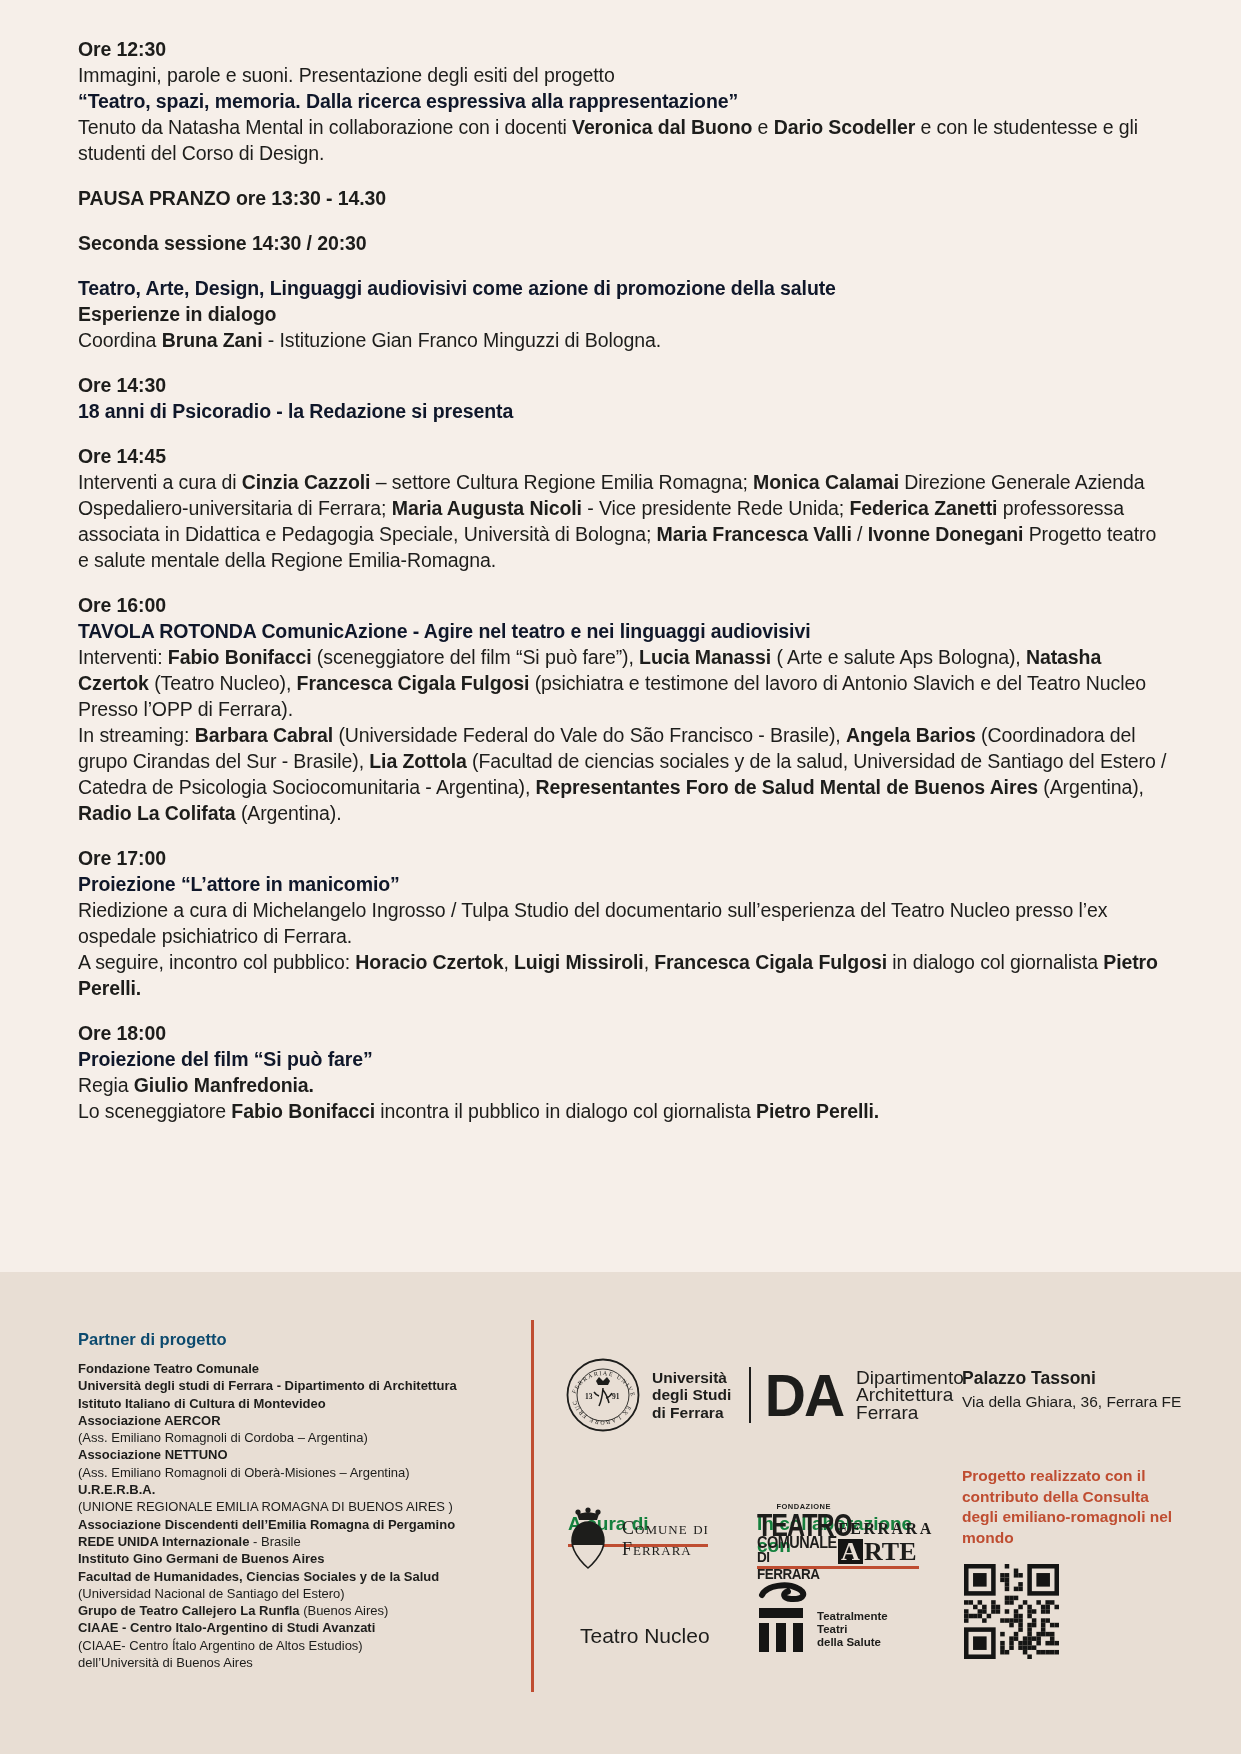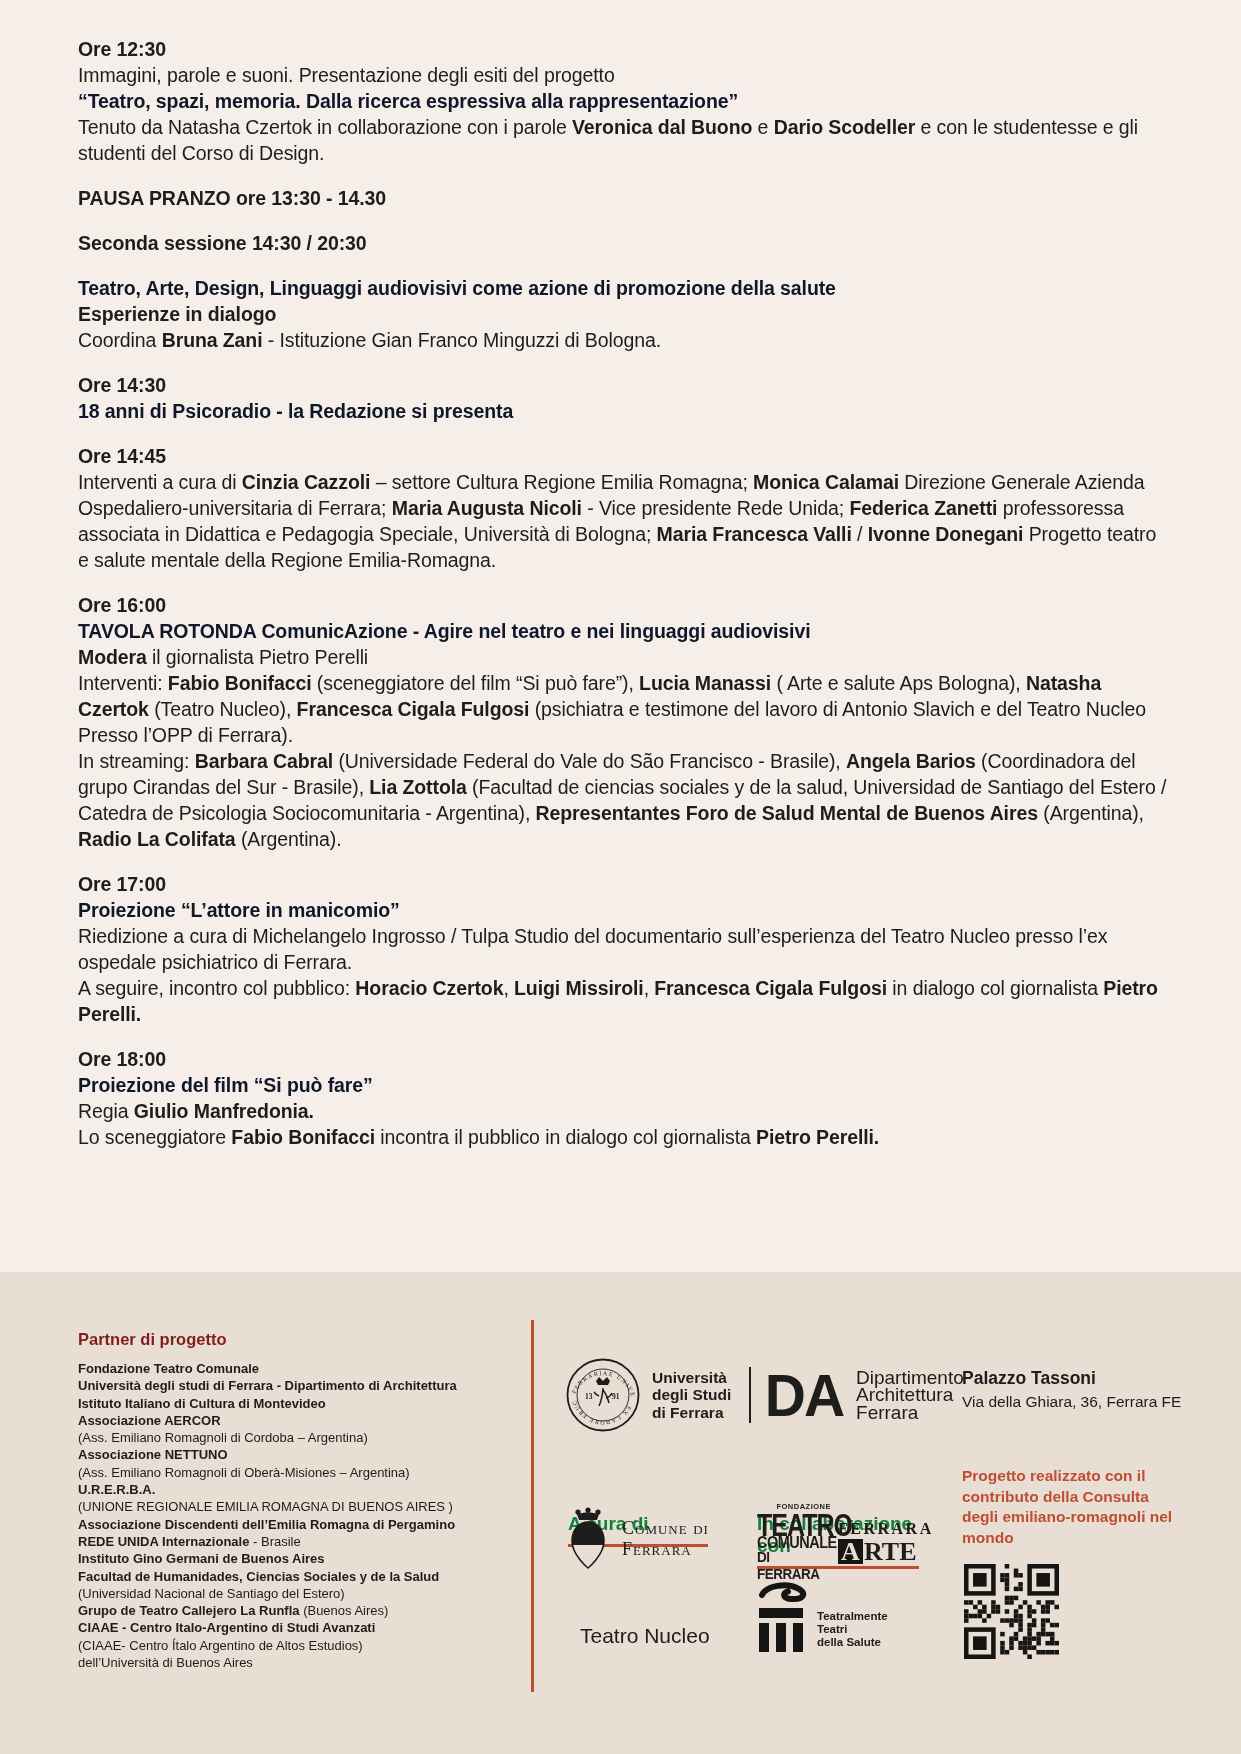--- a/index.html
+++ b/index.html
@@ -15,21 +15,21 @@
   .block { margin-bottom:19px; }
   .line  { margin:0; }
   .b { font-weight:bold; }
   .r { color:#0f172a; }
 
   
   .footer { position:absolute; left:0; top:1272px; width:1241px; height:482px;
             background:#e8ded4; }
 
   .partners { position:absolute; left:78px; top:58px; width:440px; }
-  .partners-title { font-size:16.5px; font-weight:bold; color:#7f1d1d; margin-bottom:11px; }
+  .partners-title { font-size:16.5px; font-weight:bold; color:#0c4a6e; margin-bottom:11px; }
   .pline { font-size:13px; line-height:17.3px; }
 
   .vdivider { position:absolute; left:531px; top:48px; width:3px; height:372px;
               background:#bf4d31; }
 
   
   .unife { position:absolute; left:566px; top:86px; display:flex; align-items:center; }
   .seal { width:74px; height:74px; }
   .uniname { margin-left:12px; font-size:15.5px; font-weight:bold; line-height:17.5px; }
   .unithin { width:1.5px; height:56px; background:#1d1d1b; margin:0 14px 0 18px; }
@@ -85,21 +85,21 @@
 </head>
 <body>
 
 <div class="page">
 
   <div class="schedule">
       <div class="block">
         <p class="line"><span class="b">Ore 12:30</span></p>
         <p class="line"><span>Immagini, parole e suoni. Presentazione degli esiti del progetto</span></p>
         <p class="line"><span class="b r">“Teatro, spazi, memoria. Dalla ricerca espressiva alla rappresentazione”</span></p>
-        <p class="line"><span>Tenuto da Natasha Czertok in collaborazione con i parole </span><span class="b">Veronica dal Buono</span><span> e </span><span class="b">Dario Scodeller</span><span> e con le studentesse e gli studenti del Corso di Design.</span></p>
+        <p class="line"><span>Tenuto da Natasha Mental in collaborazione con i docenti </span><span class="b">Veronica dal Buono</span><span> e </span><span class="b">Dario Scodeller</span><span> e con le studentesse e gli studenti del Corso di Design.</span></p>
       </div>
       <div class="block">
         <p class="line"><span class="b">PAUSA PRANZO ore 13:30 - 14.30</span></p>
       </div>
       <div class="block">
         <p class="line"><span class="b">Seconda sessione 14:30 / 20:30</span></p>
       </div>
       <div class="block">
         <p class="line"><span class="b r">Teatro, Arte, Design, Linguaggi audiovisivi come azione di promozione della salute</span></p>
         <p class="line"><span class="b">Esperienze in dialogo</span></p>
@@ -109,21 +109,20 @@
         <p class="line"><span class="b">Ore 14:30</span></p>
         <p class="line"><span class="b r">18 anni di Psicoradio - la Redazione si presenta</span></p>
       </div>
       <div class="block">
         <p class="line"><span class="b">Ore 14:45</span></p>
         <p class="line"><span>Interventi a cura di </span><span class="b">Cinzia Cazzoli</span><span> – settore Cultura Regione Emilia Romagna; </span><span class="b">Monica Calamai</span><span> Direzione Generale Azienda Ospedaliero-universitaria di Ferrara; </span><span class="b">Maria Augusta Nicoli</span><span> - Vice presidente Rede Unida; </span><span class="b">Federica Zanetti</span><span> professoressa associata in Didattica e Pedagogia Speciale, Università di Bologna; </span><span class="b">Maria Francesca Valli</span><span> / </span><span class="b">Ivonne Donegani</span><span> Progetto teatro e salute mentale della Regione Emilia-Romagna.</span></p>
       </div>
       <div class="block">
         <p class="line"><span class="b">Ore 16:00</span></p>
         <p class="line"><span class="b r">TAVOLA ROTONDA ComunicAzione - Agire nel teatro e nei linguaggi audiovisivi</span></p>
-        <p class="line"><span class="b">Modera</span><span> il giornalista Pietro Perelli</span></p>
         <p class="line"><span>Interventi: </span><span class="b">Fabio Bonifacci</span><span> (sceneggiatore del film “Si può fare”), </span><span class="b">Lucia Manassi</span><span> ( Arte e salute Aps Bologna), </span><span class="b">Natasha Czertok</span><span> (Teatro Nucleo),  </span><span class="b">Francesca Cigala Fulgosi</span><span> (psichiatra e testimone del lavoro di Antonio Slavich e del Teatro Nucleo Presso l’OPP di Ferrara).</span></p>
         <p class="line"><span>In streaming: </span><span class="b">Barbara Cabral</span><span> (Universidade Federal do Vale do São Francisco - Brasile), </span><span class="b">Angela Barios</span><span> (Coordinadora del grupo Cirandas del Sur - Brasile), </span><span class="b">Lia Zottola</span><span> (Facultad de ciencias sociales y de la salud, Universidad de Santiago del Estero / Catedra de Psicologia Sociocomunitaria - Argentina), </span><span class="b">Representantes Foro de Salud Mental de Buenos Aires</span><span> (Argentina), </span><span class="b">Radio La Colifata</span><span> (Argentina).</span></p>
       </div>
       <div class="block">
         <p class="line"><span class="b">Ore 17:00</span></p>
         <p class="line"><span class="b r">Proiezione “L’attore in manicomio”</span></p>
         <p class="line"><span>Riedizione a cura di Michelangelo Ingrosso / Tulpa Studio  del documentario sull’esperienza del Teatro Nucleo presso l’ex ospedale psichiatrico di Ferrara.</span></p>
         <p class="line"><span>A seguire, incontro col pubblico: </span><span class="b">Horacio Czertok</span><span>, </span><span class="b">Luigi Missiroli</span><span>,  </span><span class="b">Francesca Cigala Fulgosi</span><span> in dialogo col giornalista </span><span class="b">Pietro Perelli.</span></p>
       </div>
       <div class="block">

